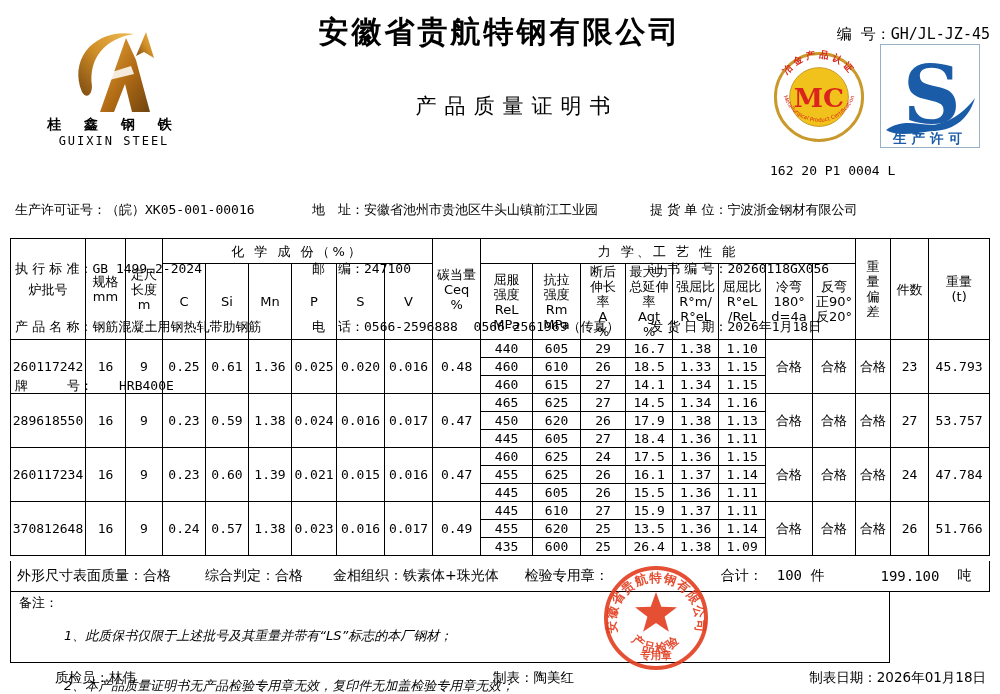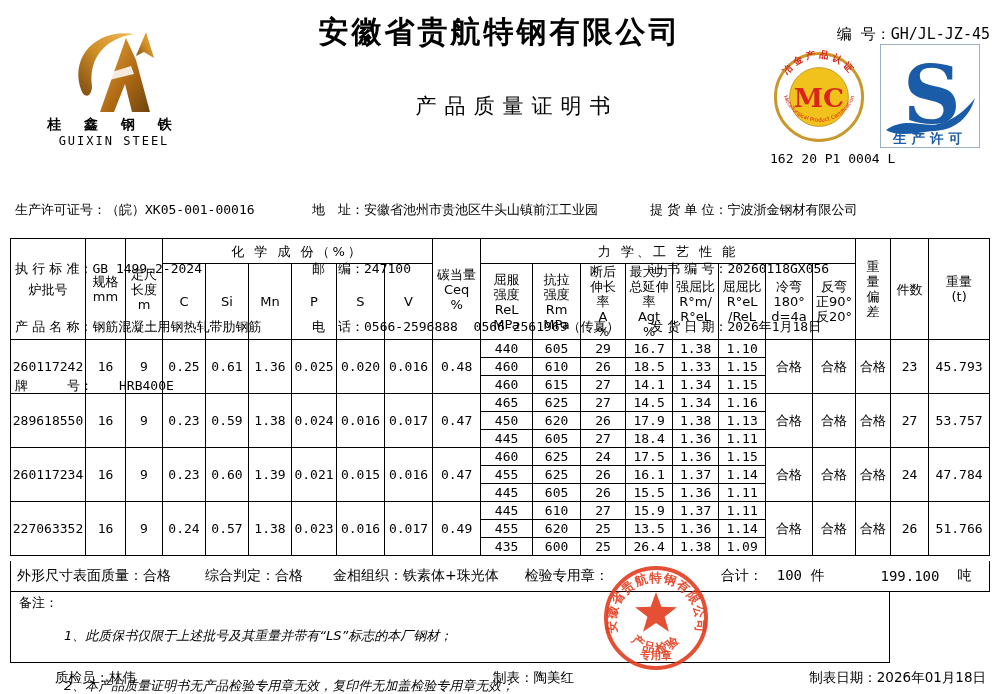--- a/index.html
+++ b/index.html
@@ -20,21 +20,21 @@
     font-size:21px; letter-spacing:8px;margin-left:17px;
   }
   .cert-no {
     position:absolute; right:10px; top:25px; font-size:15px; white-space:pre;
     font-family:"DejaVu Sans Mono",monospace;
   }
   .logo-wrap { position:absolute; left:44px; top:22px; width:140px; text-align:center; }
   .logo-cn { font-size:14px; font-weight:bold; letter-spacing:9px; margin-top:-2px; white-space:nowrap; }
   .logo-en { font-size:12px; letter-spacing:2px; font-family:"DejaVu Sans Mono",monospace; white-space:nowrap; }
   .mc-wrap { position:absolute; left:770px; top:50px; width:98px; text-align:center; }
-  .mc-code { font-size:13px; margin-top:3px; white-space:pre; font-family:"DejaVu Sans Mono",monospace; }
+  .mc-code { font-size:13px; margin-top:15px; white-space:pre; font-family:"DejaVu Sans Mono",monospace; }
   .qs-wrap { position:absolute; left:880px; top:44px; }
   
   .info-col { position:absolute; top:161px; font-size:13px; line-height:19.5px; white-space:pre; }
   .info-col .lbl { display:inline-block; }
   .info-col .val { font-family:"DejaVu Sans Mono",monospace; }
   #info-col1 { left:15px; }
   #info-col2 { left:312px; }
   #info-col3 { left:650px; }
   
   #cert-table { position:absolute; left:10px; top:238px; width:980px;
@@ -352,21 +352,21 @@
     <tr>
       <td>445</td>
       <td>605</td>
       <td>26</td>
       <td>15.5</td>
       <td>1.36</td>
       <td>1.11</td>
     </tr>
 
     <tr>
-      <td rowspan="3">227063352</td>
+      <td rowspan="3">370812648</td>
       <td rowspan="3">16</td>
       <td rowspan="3">9</td>
       <td rowspan="3">0.24</td>
       <td rowspan="3">0.57</td>
       <td rowspan="3">1.38</td>
       <td rowspan="3">0.023</td>
       <td rowspan="3">0.016</td>
       <td rowspan="3">0.017</td>
       <td rowspan="3">0.49</td>
       <td>445</td>

